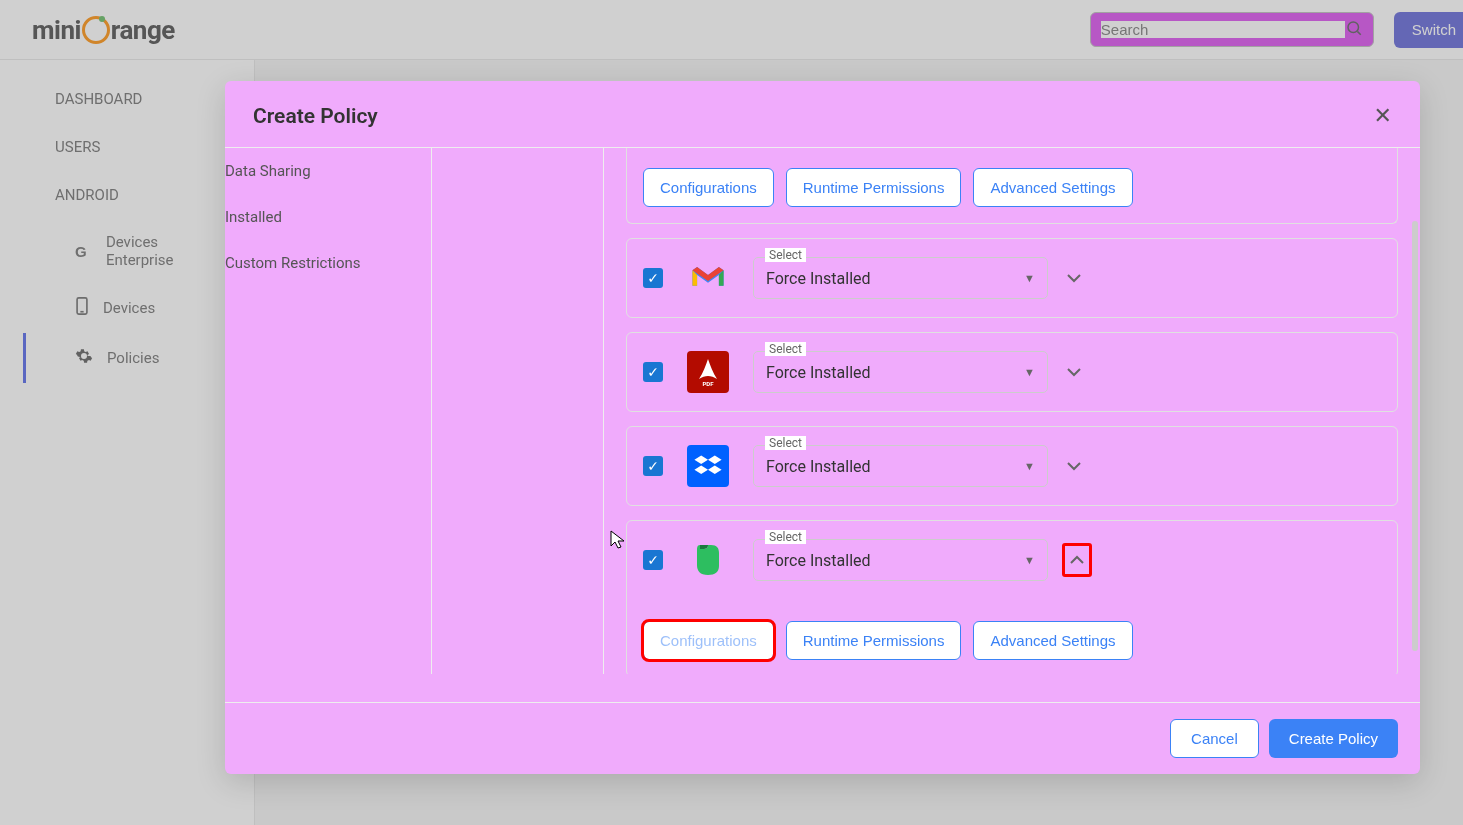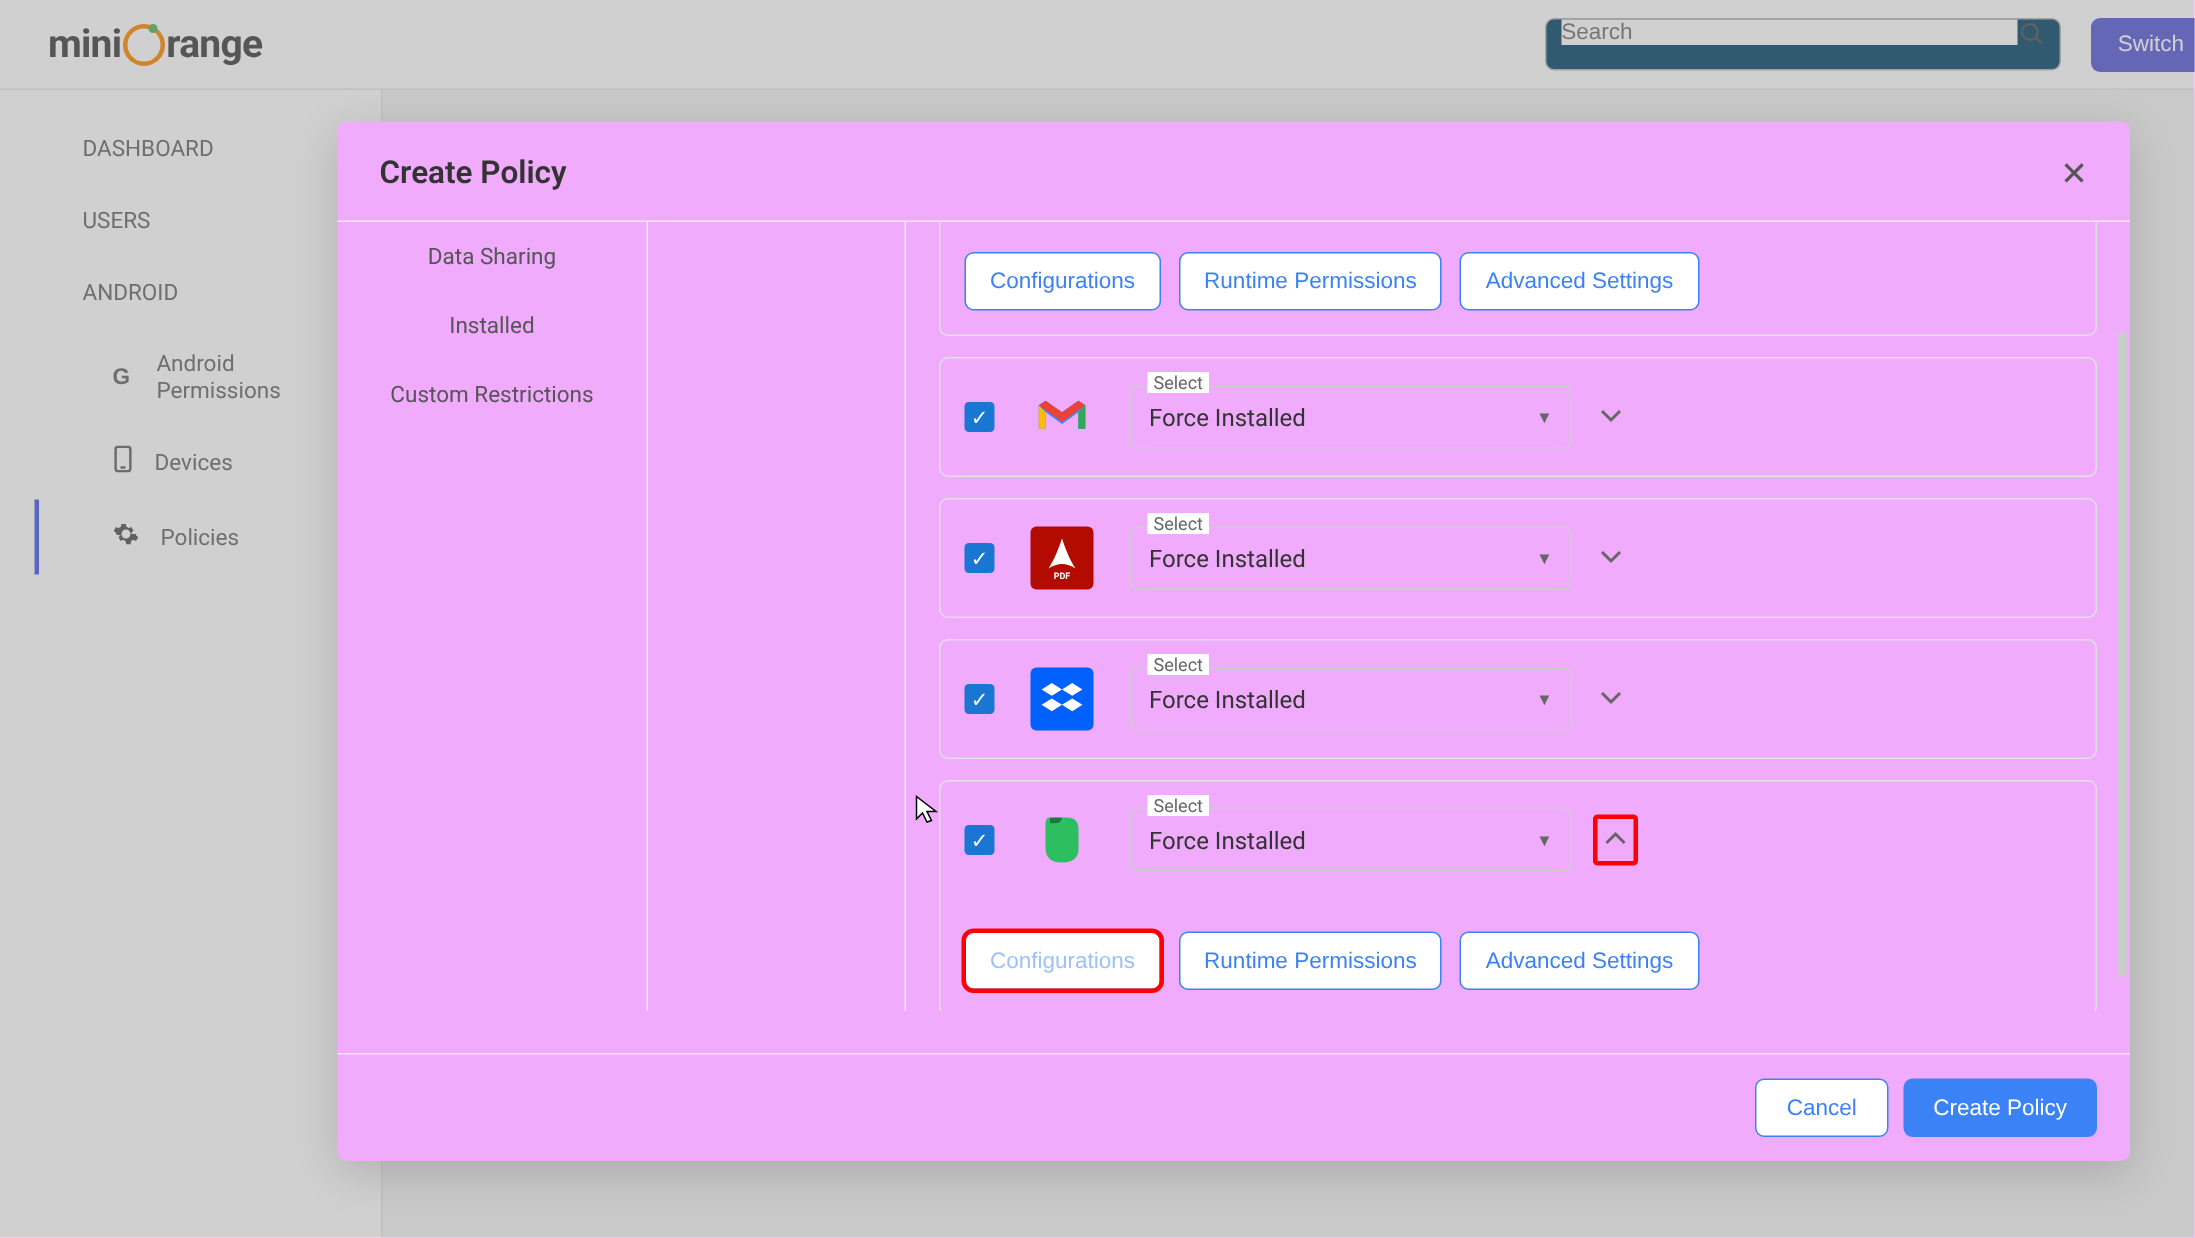--- a/index.html
+++ b/index.html
@@ -42,27 +42,27 @@
     content: '';
     position: absolute;
     top: -3px; right: 2px;
     width: 6px; height: 6px;
     background: #5cb85c;
     border-radius: 50%;
   }
   .top-right { display: flex; align-items: center; gap: 20px; }
   .search-box {
     display: flex;
-    align-items: flex-start;
+    align-items: center;
     border: 1px solid #b8b8b8;
     border-radius: 6px;
-    width: 344px;
+    width: 284px;
     height: 35px;
     padding: 0 10px;
-    background: #0c4a6e;
+    background: #d946ef;
   }
   .search-box input {
     border: none;
     outline: none;
     flex: 1;
     font-size: 15px;
     color: #555;
   }
   .search-box .search-icon { color: #555; }
   .switch-btn {
@@ -145,21 +145,21 @@
     border-top: 1px solid #eee;
     overflow: hidden;
   }
   .modal-left {
     width: 207px;
     border-right: 1px solid #eee;
     padding-top: 0;
   }
   .modal-left-item {
     padding: 14px 0;
-    text-align: center;
+    text-align: left;
     color: #555;
     font-size: 15px;
     cursor: pointer;
   }
   .modal-mid {
     width: 172px;
     border-right: 1px solid #eee;
   }
   .modal-right {
     flex: 1;
@@ -323,21 +323,21 @@
 </div>
 
 <div class="sidebar">
   <div class="side-item section">DASHBOARD</div>
   <div class="side-item section">USERS</div>
   <div class="side-item section">
     <span>ANDROID</span>
   </div>
   <div class="side-sub">
     <span class="icon-g">G</span>
-    <span>Android Permissions</span>
+    <span>Devices Enterprise</span>
   </div>
   <div class="side-sub">
     <span><svg width="14" height="18" viewBox="0 0 14 22" fill="none" stroke="#666" stroke-width="2">
           <rect x="1" y="1" width="12" height="20" rx="2"></rect>
           <line x1="5" y1="18" x2="9" y2="18"></line>
         </svg></span>
     <span>Devices</span>
   </div>
   <div class="side-sub active">
     <span><svg width="18" height="18" viewBox="0 0 24 24" fill="#555">

